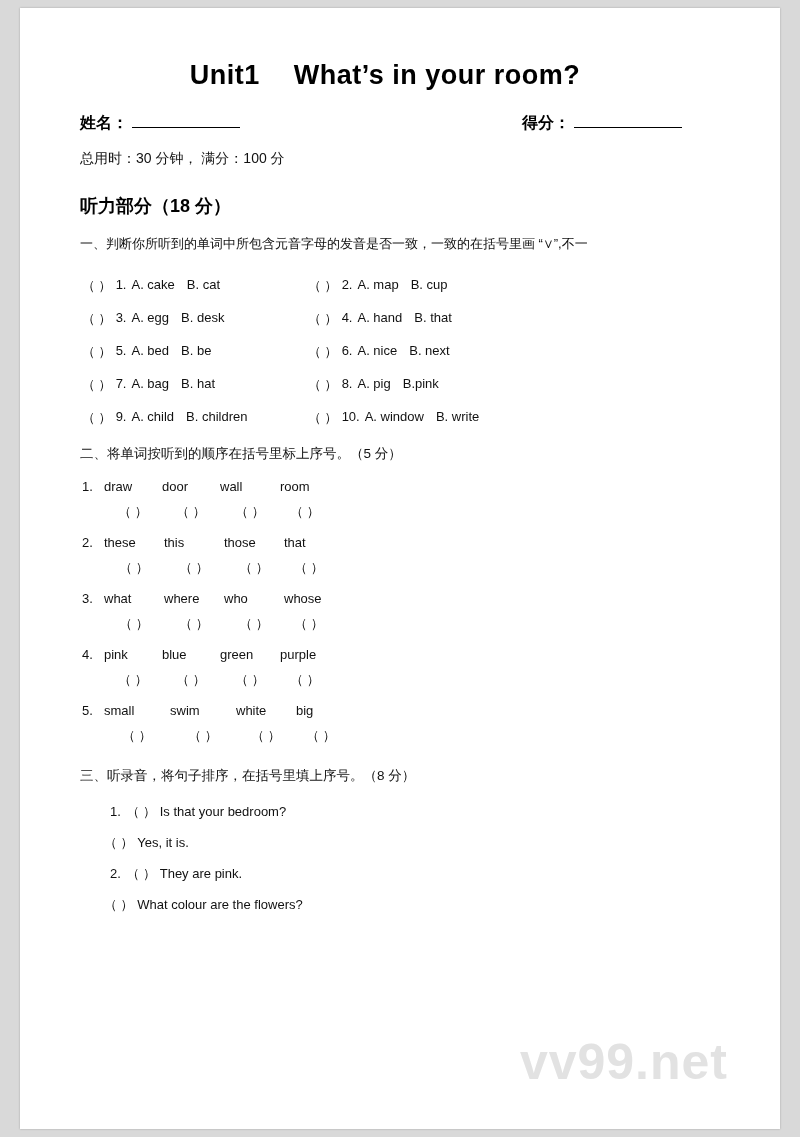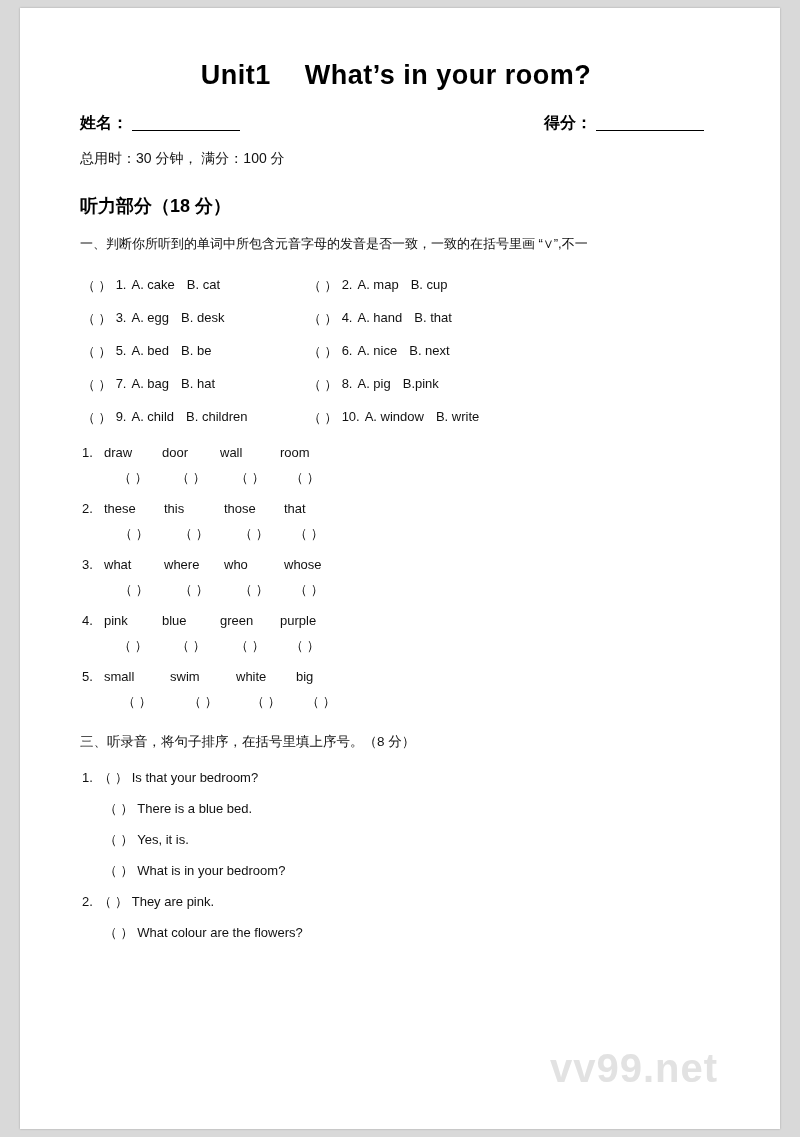--- a/index.html
+++ b/index.html
@@ -16,21 +16,21 @@
     position: relative;
     width: 760px;
     height: 1121px;
     margin: 8px auto 0 auto;
     background: #ffffff;
     box-shadow: 0 0 2px rgba(0,0,0,0.25);
     overflow: hidden;
   }
   .inner {
     position: relative;
-    padding: 52px 66px 0 58px;
+    padding: 52px 88px 0 58px;
     z-index: 2;
   }
   .doc-title {
     text-align: center;
     font-size: 27px;
     font-weight: bold;
     letter-spacing: 0.5px;
     color: #000;
     margin: 0 0 22px 0;
   }
@@ -40,21 +40,21 @@
   .name-row {
     display: flex;
     align-items: flex-end;
     font-size: 16px;
     color: #000;
     margin-bottom: 16px;
     padding: 0 10px 0 2px;
   }
   .name-row .field {
     display: flex;
-    align-items: center;
+    align-items: flex-start;
     font-weight: bold;
   }
   .name-row .label {
     font-size: 16px;
     font-weight: bold;
   }
   .name-row .blank {
     display: inline-block;
     width: 108px;
     border-bottom: 1px solid #000;
@@ -145,35 +145,36 @@
   }
   .paren-line .p {
     display: inline-block;
     text-align: center;
   }
   .order-item {
     font-size: 13px;
     color: #111;
     margin-bottom: 13px;
     padding-left: 4px;
+    margin-left: 28px;
   }
   .order-item .n {
     margin-right: 2px;
   }
   .order-sub {
     font-size: 13px;
     color: #111;
     margin-bottom: 13px;
     padding-left: 26px;
   }
   .watermark {
     position: absolute;
-    right: 62px;
+    right: 52px;
     bottom: 38px;
-    font-size: 40px;
+    font-size: 50px;
     font-weight: bold;
     color: #e2e2e2;
     letter-spacing: 1px;
     z-index: 1;
     user-select: none;
   }
 </style>
 </head>
 <body>
 
@@ -275,20 +276,21 @@
         <div class="cell">
           <span class="paren">（   ）</span>
           <span class="num">10.</span>
           <span class="opta">A. window</span>
           <span class="optb">B. write</span>
         </div>
       </div>
 
     </div>
 
+    <div class="sub-head">二、将单词按听到的顺序在括号里标上序号。（5 分）</div>
 
     <div class="word-group">
       <div class="word-line">
         <span class="idx">1.</span>
         <span class="w" style="width:58px">draw</span>
         <span class="w" style="width:58px">door</span>
         <span class="w" style="width:60px">wall</span>
         <span class="w">room</span>
       </div>
       <div class="paren-line">
@@ -366,29 +368,21 @@
     <div class="sub-head" style="margin-top:22px;margin-bottom:18px">三、听录音，将句子排序，在括号里填上序号。（8 分）</div>
 
     <div>
       <div class="order-item">
         <span class="n">1.</span>
         <span>（   ）</span>
         <span>Is that your bedroom?</span>
       </div>
       <div class="order-sub">
         <span>（   ）</span>
-        <span>There is a blue bed.</span>
-      </div>
-      <div class="order-sub">
-        <span>（   ）</span>
         <span>Yes, it is.</span>
-      </div>
-      <div class="order-sub">
-        <span>（   ）</span>
-        <span>What is in your bedroom?</span>
       </div>
     </div>
 
     <div>
       <div class="order-item">
         <span class="n">2.</span>
         <span>（   ）</span>
         <span>They are pink.</span>
       </div>
       <div class="order-sub">

